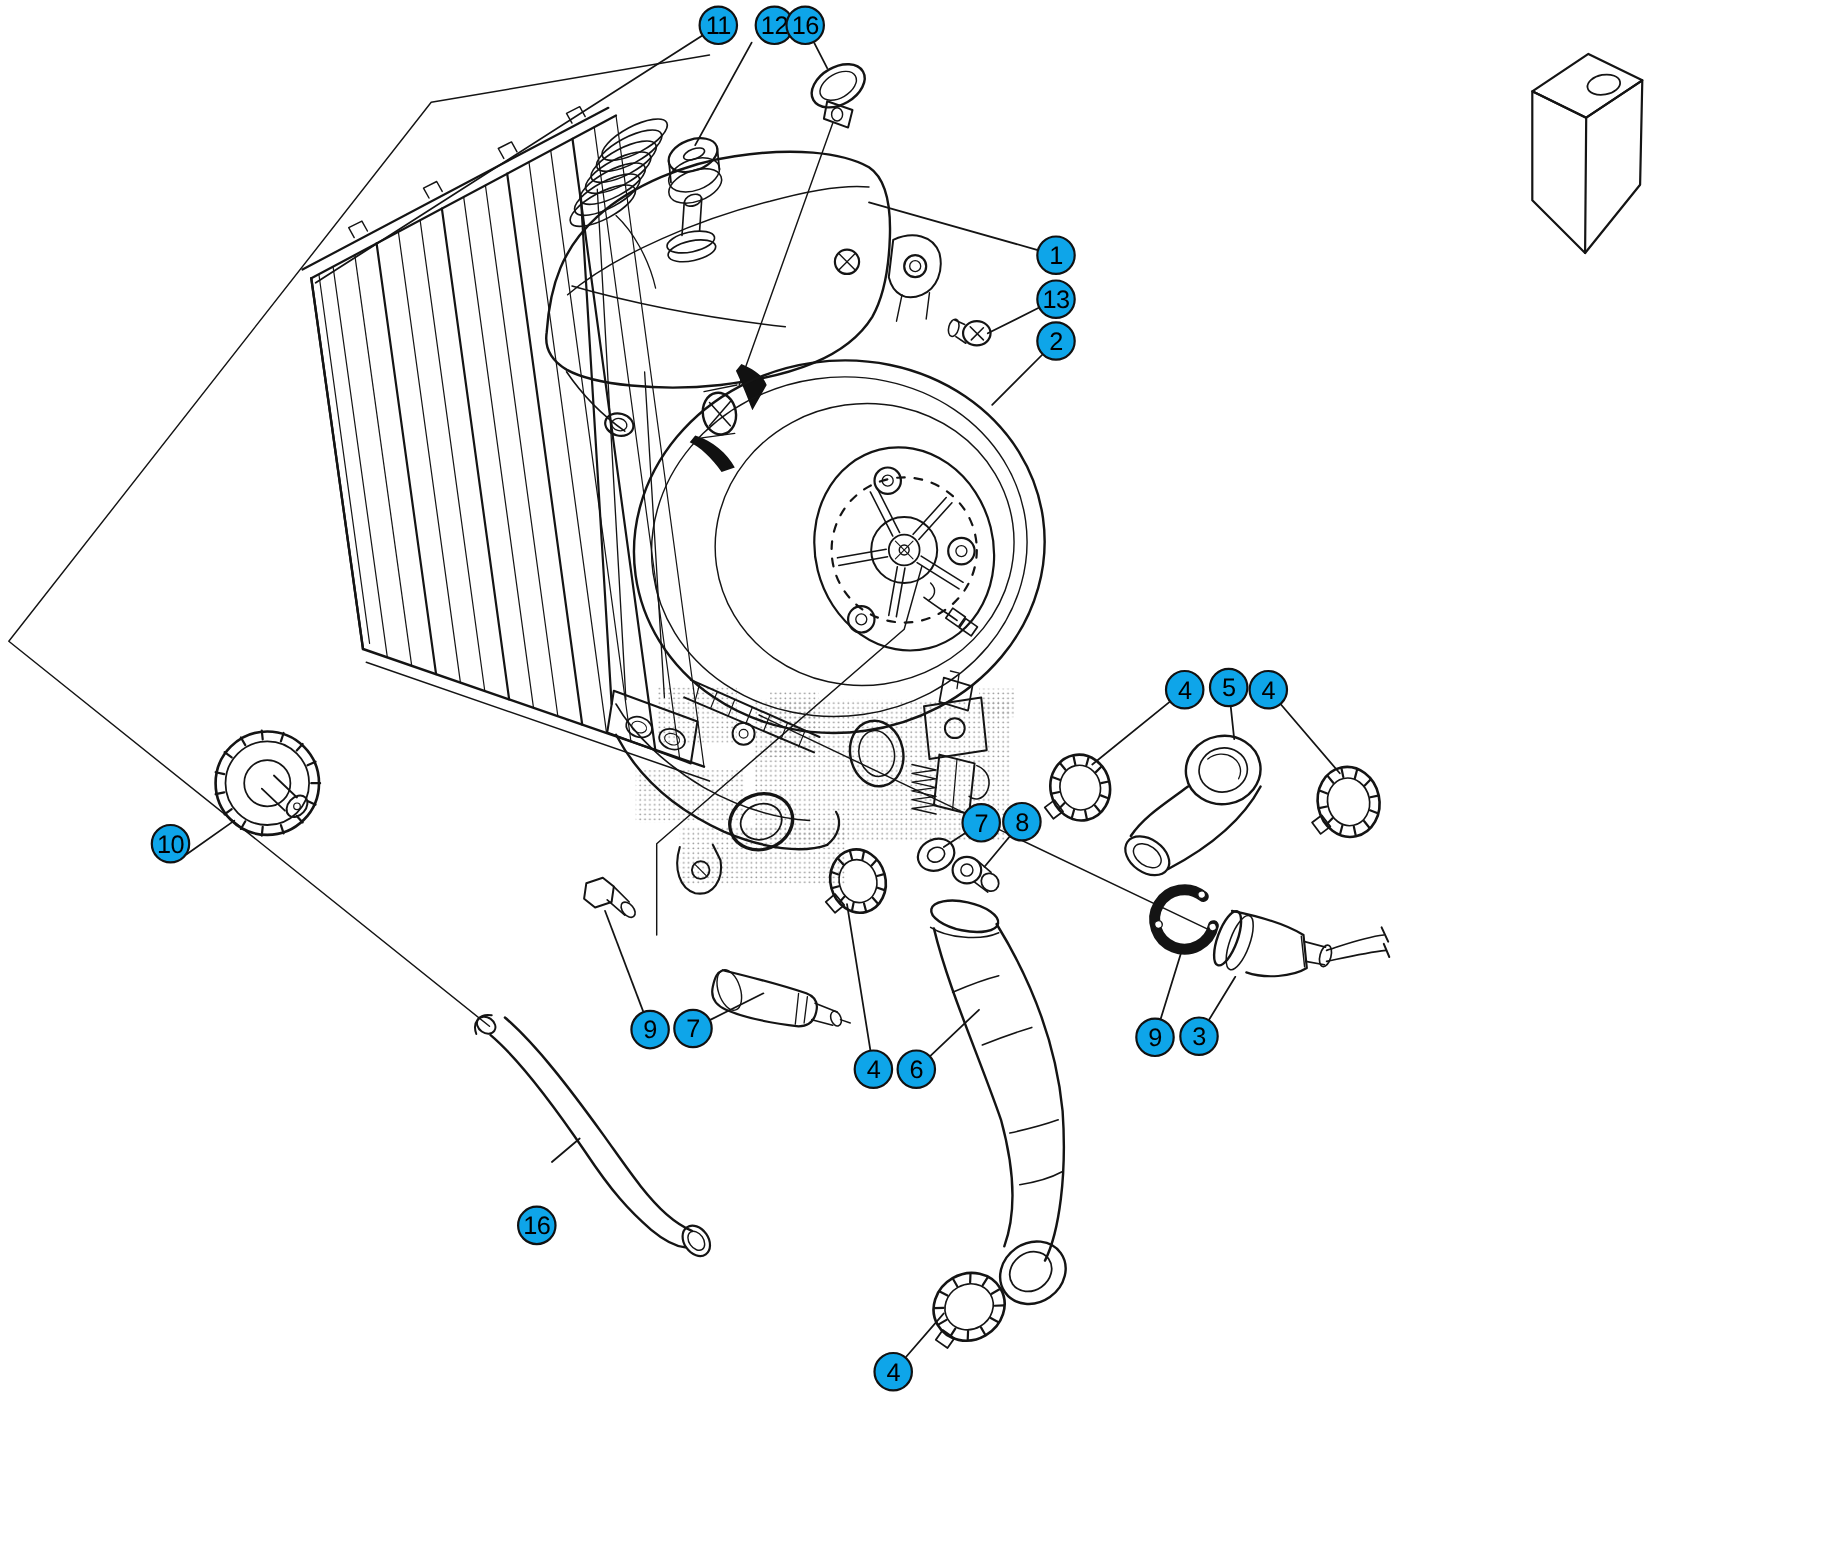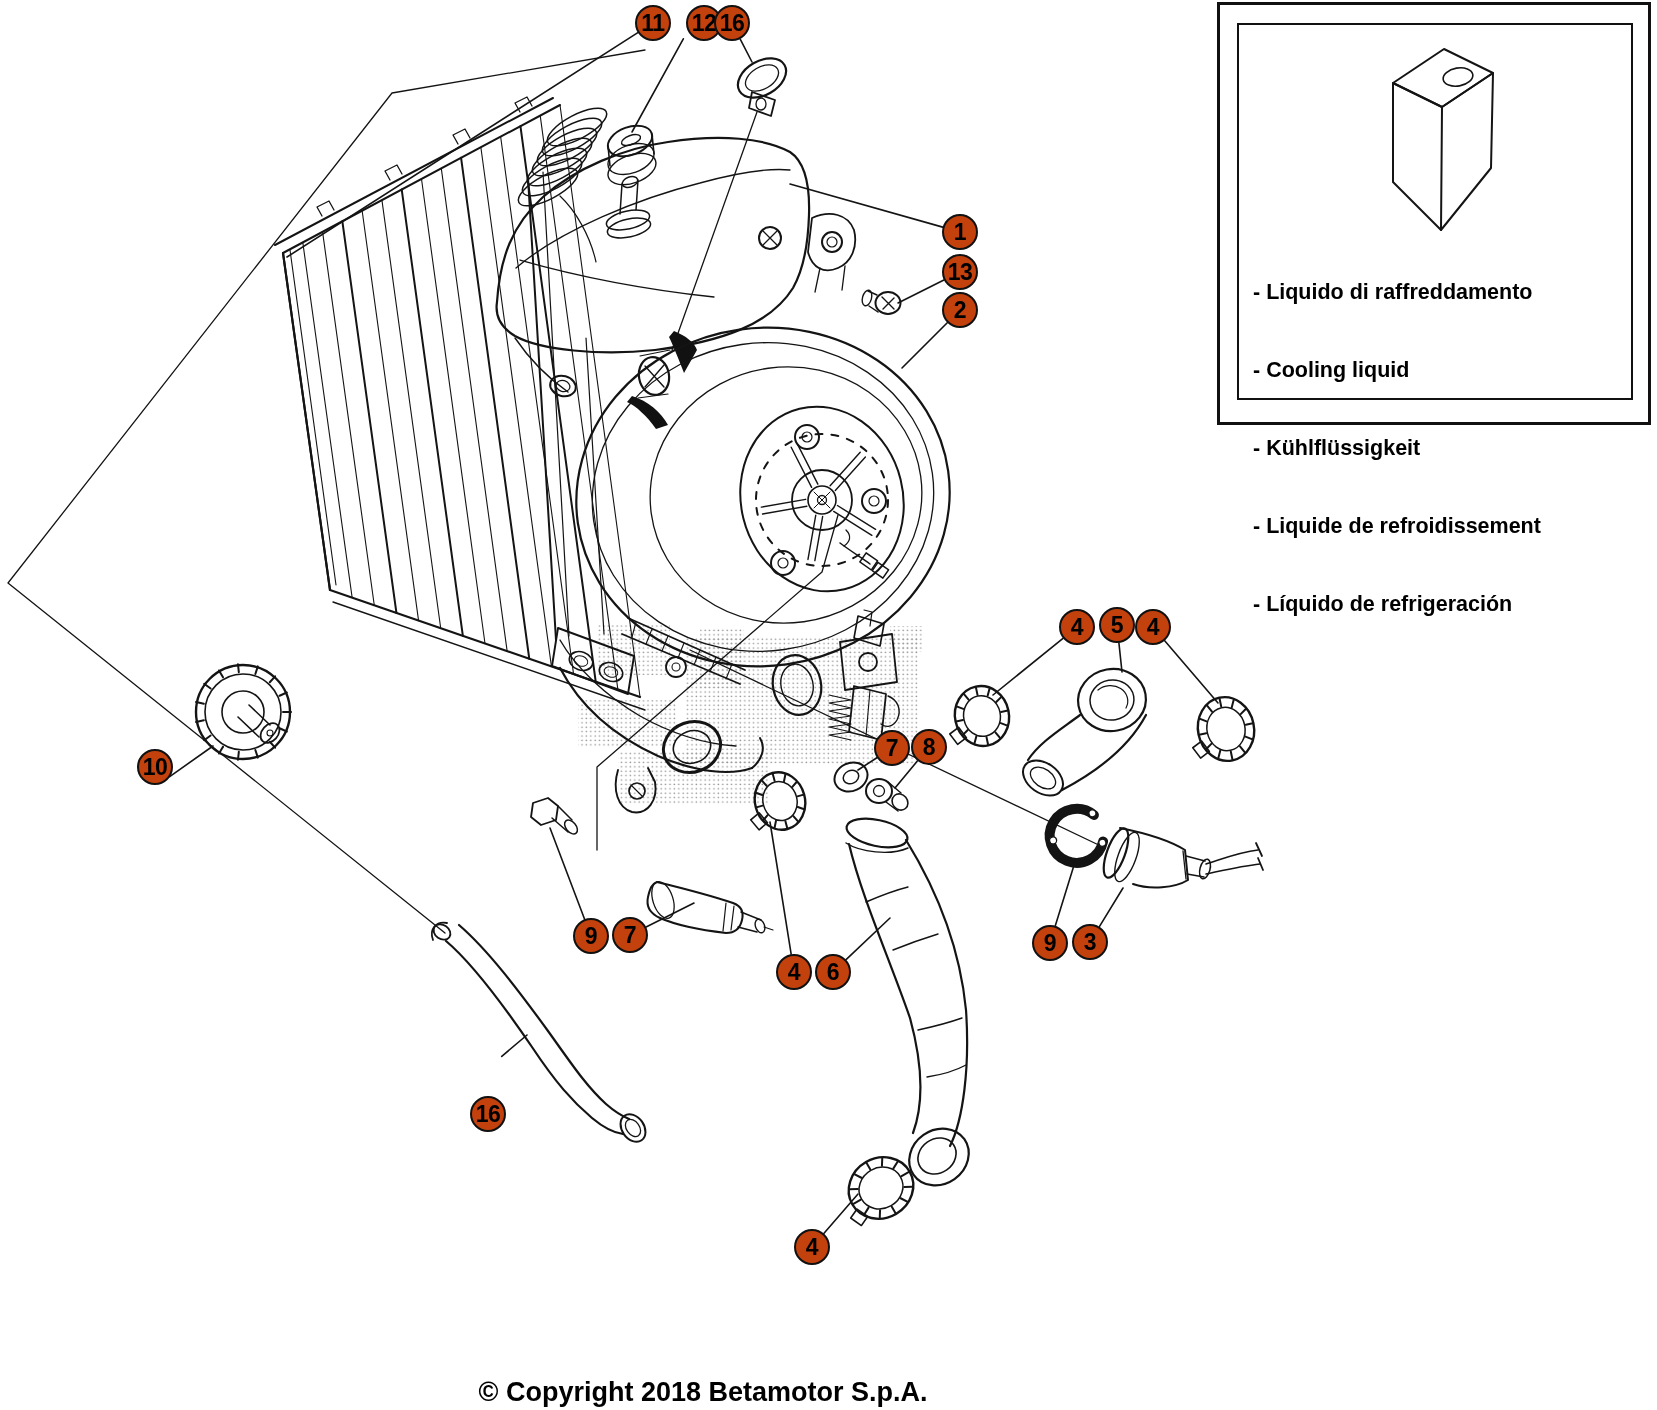--- a/index.html
+++ b/index.html
@@ -3,23 +3,23 @@
 <meta charset="utf-8">
 <style>
   html,body{margin:0;padding:0;background:#ffffff;}
   #stage{
     position:relative;width:1657px;height:1410px;background:#fff;
     font-family:"Liberation Sans", sans-serif;overflow:hidden;color:#000;
   }
   #drawing-svg{position:absolute;left:0;top:0;}
   .balloon{
     position:absolute;width:36px;height:36px;box-sizing:border-box;
-    border:2.6px solid #111;border-radius:50%;background:#c2410c;
+    border:2.6px solid #111;border-radius:50%;background:#0ea5e9;
     display:flex;align-items:center;justify-content:center;
-    font-weight:bold;font-size:23px;letter-spacing:-0.5px;
+    font-weight:normal;font-size:23px;letter-spacing:-0.5px;
     transform:translate(-50%,-50%);cursor:pointer;user-select:none;
   }
   #legend-box{
     position:absolute;left:1217px;top:2px;width:434px;height:423px;
     border:3px solid #111;box-sizing:border-box;background:transparent;
   }
   #legend-inner{
     position:absolute;left:17px;top:18px;width:396px;height:377px;
     border:2.6px solid #111;box-sizing:border-box;
   }
@@ -442,30 +442,20 @@
         <line x1="646.0996894379984" y1="926.9501552810008" x2="694" y2="903"></line>
         <line x1="791.1561709800799" y1="954.2260686254994" x2="770" y2="822"></line>
         <line x1="846.0671483103049" y1="959.6205963376059" x2="890" y2="918"></line>
         <line x1="1055.3084643771974" y1="925.8005754178803" x2="1075" y2="862"></line>
         <line x1="1099.3861001701716" y1="926.6409269942648" x2="1123" y2="888"></line>
         <line x1="501.74095313664407" y1="1056.3730396536089" x2="527" y2="1035"></line>
         <line x1="823.7985114779979" y1="1233.406062862307" x2="858" y2="1194"></line>
       </g>
   </svg>
 
-  <div id="legend-box">
-    <div id="legend-inner"></div>
-    <div class="legend-text">
-      <span>- Liquido di raffreddamento</span>
-      <span>- Cooling liquid</span>
-      <span>- Kühlflüssigkeit</span>
-      <span>- Liquide de refroidissement</span>
-      <span>- Líquido de refrigeración</span>
-    </div>
-  </div>
 
   <div id="balloons">
       <div class="balloon" style="left: 653px; top: 23px;">11</div>
       <div class="balloon" style="left: 692px; top: 23px; margin-left: 12px;">12</div>
       <div class="balloon" style="left: 732px; top: 23px;">16</div>
       <div class="balloon" style="left: 960px; top: 232px;">1</div>
       <div class="balloon" style="left: 960px; top: 272px;">13</div>
       <div class="balloon" style="left: 960px; top: 310px;">2</div>
       <div class="balloon" style="left: 1077px; top: 627px;">4</div>
       <div class="balloon" style="left: 1117px; top: 625px;">5</div>
@@ -476,14 +466,13 @@
       <div class="balloon" style="left: 591px; top: 936px;">9</div>
       <div class="balloon" style="left: 630px; top: 935px;">7</div>
       <div class="balloon" style="left: 794px; top: 972px;">4</div>
       <div class="balloon" style="left: 833px; top: 972px;">6</div>
       <div class="balloon" style="left: 1050px; top: 943px;">9</div>
       <div class="balloon" style="left: 1090px; top: 942px;">3</div>
       <div class="balloon" style="left: 488px; top: 1068px; margin-top: 46px;">16</div>
       <div class="balloon" style="left: 812px; top: 1247px;">4</div>
     </div>
 
-  <div id="copyright">© Copyright 2018 Betamotor S.p.A.</div>
 </div>
 
 </body></html>

